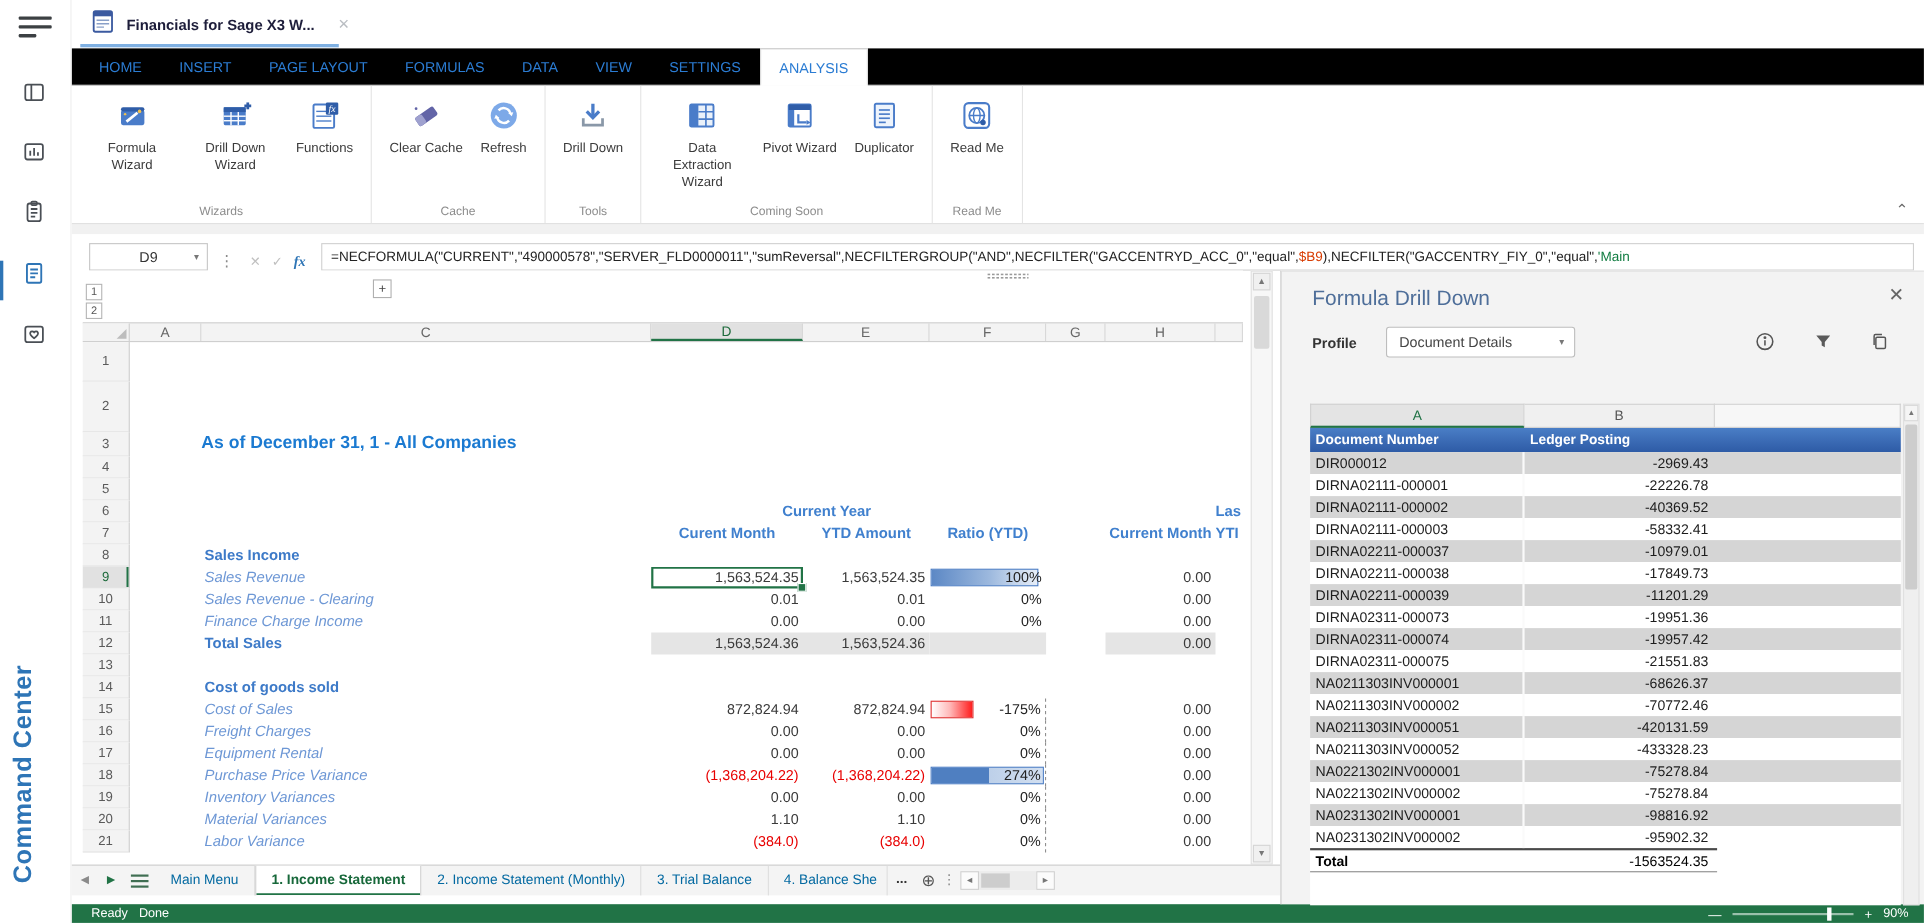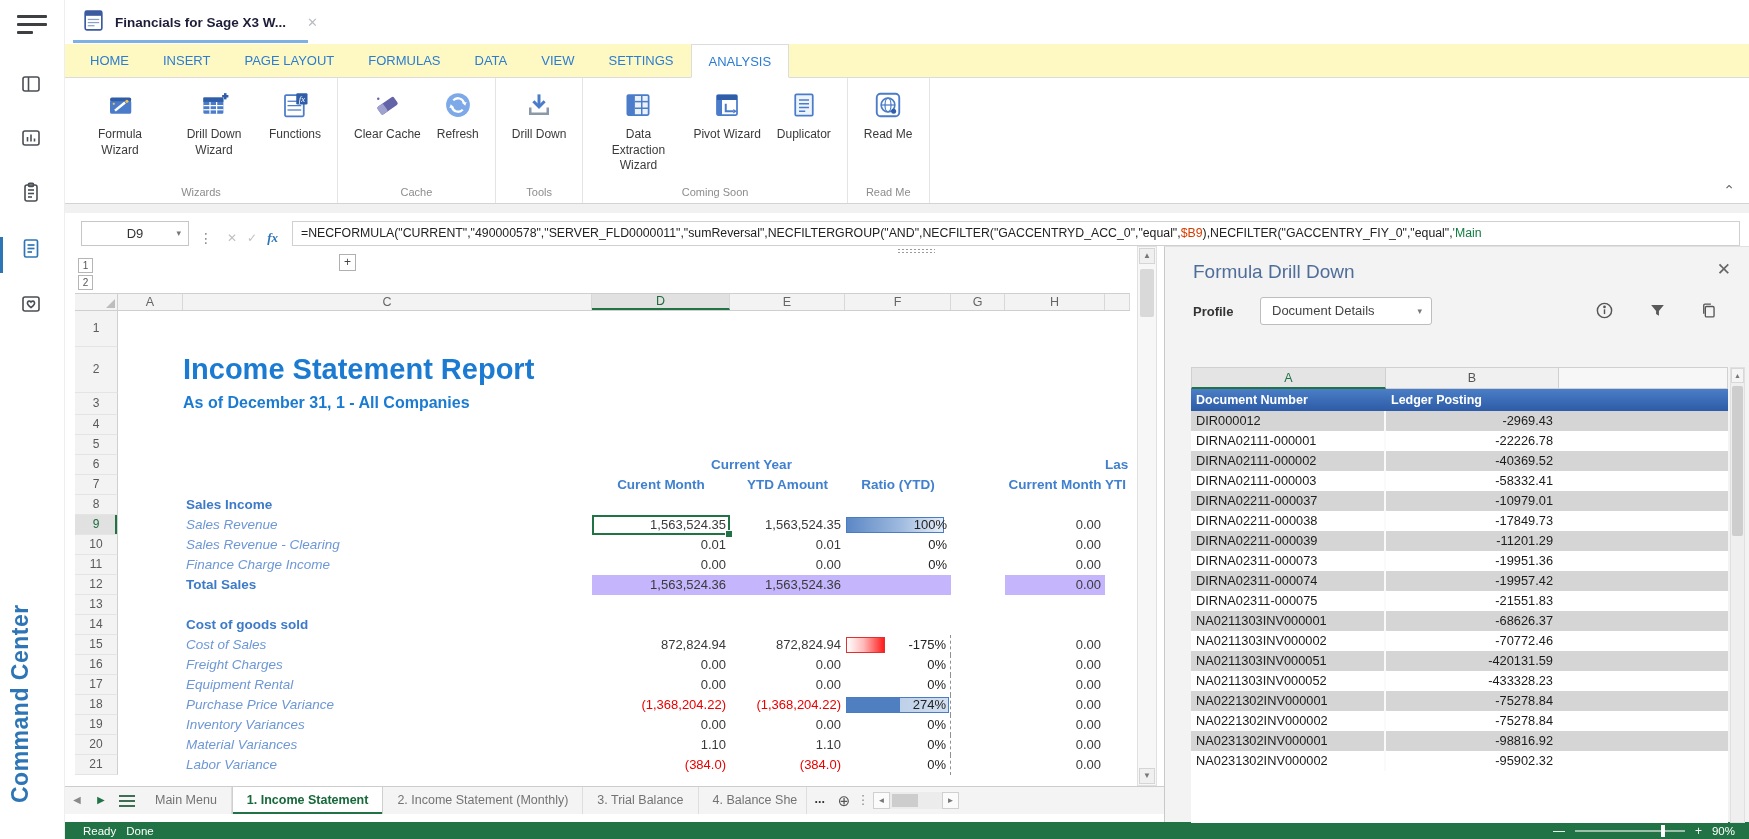--- a/index.html
+++ b/index.html
@@ -24,21 +24,21 @@
 
   
   .titlebar { position:absolute; left:0; top:0; width:1684px; height:44px; background:#fff; }
   .doc-tab { position:absolute; left:10px; top:5px; height:34px; display:flex; align-items:center; gap:9px; padding:0 6px; }
   .doc-title { font-size:13.5px; font-weight:bold; color:#1d1d3a; white-space:nowrap; }
   .doc-close { color:#b9bdc2; font-size:13px; margin-left:12px; cursor:pointer; }
   .doc-underline { position:absolute; left:8px; top:40px; width:235px; height:3px; background:#7fb0e2; }
 
   
   .ribbon-tabs { position:absolute; left:0; top:44px; width:1684px; height:34px; display:flex;
-    padding-left:8px; border-bottom:1px solid #dcdcdc; background:#fef9c3; }
+    padding-left:8px; border-bottom:1px solid #dcdcdc; background:#000000; }
   .rtab { padding:0 17px; line-height:33px; font-size:13px; color:#2b7cd3; cursor:pointer; white-space:nowrap; }
   .rtab.active { border:1px solid #dcdcdc; border-bottom:1px solid #fff; margin-bottom:-1px; background:#fff; }
 
   
   .ribbon { position:absolute; left:0; top:78px; width:1684px; height:126px; background:#fff;
     border-bottom:1px solid #d4d4d4; display:flex; }
   .rgroup { display:flex; flex-direction:column; border-right:1px solid #e4e4e4; padding:0 8px; }
   .rbtns { flex:1; display:flex; align-items:flex-start; padding-top:9px; }
   .rbtn { display:flex; flex-direction:column; align-items:center; padding:2px 8px; cursor:pointer; border-radius:3px; }
   .ricon { width:34px; height:32px; display:flex; align-items:center; justify-content:center; }
@@ -86,21 +86,21 @@
   .lab { font-size:13.5px; padding-left:3px; white-space:nowrap; overflow:visible; display:block; }
   .t-section { color:#3d7ac8; font-weight:bold; }
   .t-item { color:#6d97d5; font-style:italic; }
   .t-total { color:#3d7ac8; font-weight:bold; }
   .t-title { font-size:29px; font-weight:bold; color:#1b7ad1; line-height:44px; white-space:nowrap; }
   .t-subtitle { font-size:16px; font-weight:bold; color:#1b7ad1; line-height:20px; white-space:nowrap; }
   .val { font-size:13px; color:#3a3a3a; text-align:right; padding-right:4px; white-space:nowrap; display:block; }
   .val.neg { color:#e80000; }
   .colhead { color:#4080ce; font-weight:bold; font-size:13.5px; text-align:center; white-space:nowrap; display:block; }
   .clipped { color:#4080ce; font-weight:bold; font-size:13.5px; white-space:nowrap; overflow:hidden; display:block; }
-  .gray { background:#c4b5fd; }
+  .gray { background:#e5e5e5; }
   .dashedR { border-right:1px dashed #8f8f8f; }
   .selcell { box-shadow:inset 0 0 0 2px #217346; z-index:2; }
   .selcell::after { content:""; position:absolute; right:-3px; bottom:-3px; width:6px; height:6px; background:#217346; border:1px solid #fff; z-index:3; }
   .barwrap { position:absolute; left:1px; top:2px; bottom:2px; right:1px; }
   .bar { position:absolute; left:0; top:0; bottom:0; }
   .bar.blue { width:94%; background:linear-gradient(90deg,#5c88c5 0%,#9db9de 55%,#e7eef8 100%); border:1px solid #4a7cc4; }
   .bar.red { width:38%; background:linear-gradient(90deg,#ffffff 0%,#ffb8b8 45%,#ff1c1c 100%); border:1px solid #e03030; }
   .bar.blue-solid { width:100%; background:linear-gradient(90deg,#4f7fc1 0%,#4f7fc1 52%,#bdd0e9 52%,#d2dff0 100%); border:1px solid #4a7cc4; }
   .ratio { position:relative; z-index:1; font-size:13px; color:#222; text-align:right; padding-right:4px; display:block; }
 
@@ -110,21 +110,21 @@
     color:#777; font-size:8px; text-align:center; line-height:14px; cursor:pointer; }
   .vs-thumb { position:absolute; left:2px; top:22px; width:14px; height:48px; background:#d9d9d9; border-radius:2px; cursor:grab; }
 
   
   .tabbar { position:absolute; left:0; top:786px; width:1099px; height:28px; background:#f4f4f4;
     border-top:1px solid #cdcdcd; display:flex; align-items:stretch; font-size:12.5px; }
   .tb-ctl { width:24px; text-align:center; line-height:27px; color:#8a8a8a; cursor:pointer; }
   .tb-ctl.play { color:#217346; }
   .tb-list { width:28px; display:flex; flex-direction:column; justify-content:center; gap:3px; padding:0 6px; cursor:pointer; }
   .tb-list i { display:block; height:2px; background:#3f6e52; }
-  .stab { padding:0 14px; line-height:27px; color:#737373; border-right:1px solid #dedede; white-space:nowrap; cursor:pointer; }
+  .stab { padding:0 14px; line-height:27px; color:#0369a1; border-right:1px solid #dedede; white-space:nowrap; cursor:pointer; }
   .stab.active { background:#fff; color:#17683a; font-weight:bold; border-right:1px solid #cfcfcf;
     border-left:1px solid #cfcfcf; box-shadow:inset 0 -2px 0 #217346; }
   .stab.clip { max-width:108px; overflow:hidden; }
   .tb-more { padding:0 8px; line-height:24px; color:#333; font-weight:bold; cursor:pointer; }
   .tb-add { width:22px; line-height:27px; text-align:center; color:#555; font-size:15px; cursor:pointer; }
   .tb-dots { width:16px; line-height:27px; text-align:center; color:#888; cursor:pointer; }
   .hscroll { display:flex; align-items:center; margin-left:2px; }
   .hs-btn { width:17px; height:17px; border:1px solid #d0d0d0; background:#fbfbfb; color:#777;
     font-size:8px; text-align:center; line-height:15px; cursor:pointer; }
   .hs-track { width:52px; height:17px; background:#ececec; position:relative; cursor:pointer; }
@@ -455,21 +455,20 @@
           <div class="cell" style="width: 138px;"></div>
           <div class="cell" style="width: 115px;"></div>
           <div class="cell" style="width: 106px;"></div>
           <div class="cell" style="width: 54px;"></div>
           <div class="cell" style="width: 100px;"></div>
           <div class="cell" style="width: 25px;"></div>
         </div>
         <div class="grow" style="height: 46px;">
           <div class="gut" style="line-height: 45px;">2</div>
           <div class="cell" style="width: 65px;"></div>
-          <div class="cell" style="width: 409px;"><span class="t-title">Income Statement Report</span></div>
           <div class="cell" style="width: 138px;"></div>
           <div class="cell" style="width: 115px;"></div>
           <div class="cell" style="width: 106px;"></div>
           <div class="cell" style="width: 54px;"></div>
           <div class="cell" style="width: 100px;"></div>
           <div class="cell" style="width: 25px;"></div>
         </div>
         <div class="grow" style="height: 22px;">
           <div class="gut" style="line-height: 21px;">3</div>
           <div class="cell" style="width: 65px;"></div>
@@ -969,19 +968,23 @@
           </div>
           <div class="p-row alt">
             <span class="p-doc">NA0231302INV000001</span>
             <span class="p-val">-98816.92</span>
           </div>
           <div class="p-row">
             <span class="p-doc">NA0231302INV000002</span>
             <span class="p-val">-95902.32</span>
           </div>
         </div>
+      <div class="p-total">
+        <span class="tl">Total</span>
+        <span class="tv">-1563524.35</span>
+      </div>
     </div>
     <div class="p-scroll">
       <span class="ps-btn">▲</span>
       <span class="ps-thumb"></span>
     </div>
   </aside>
 </div>
 
 </body></html>

